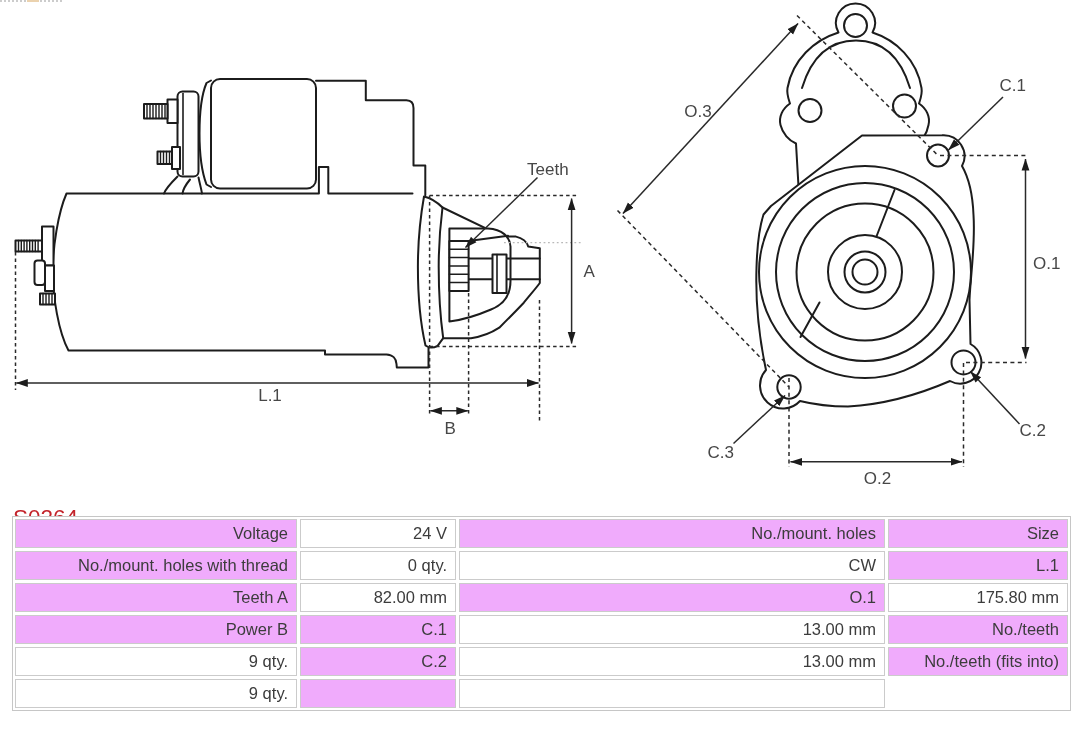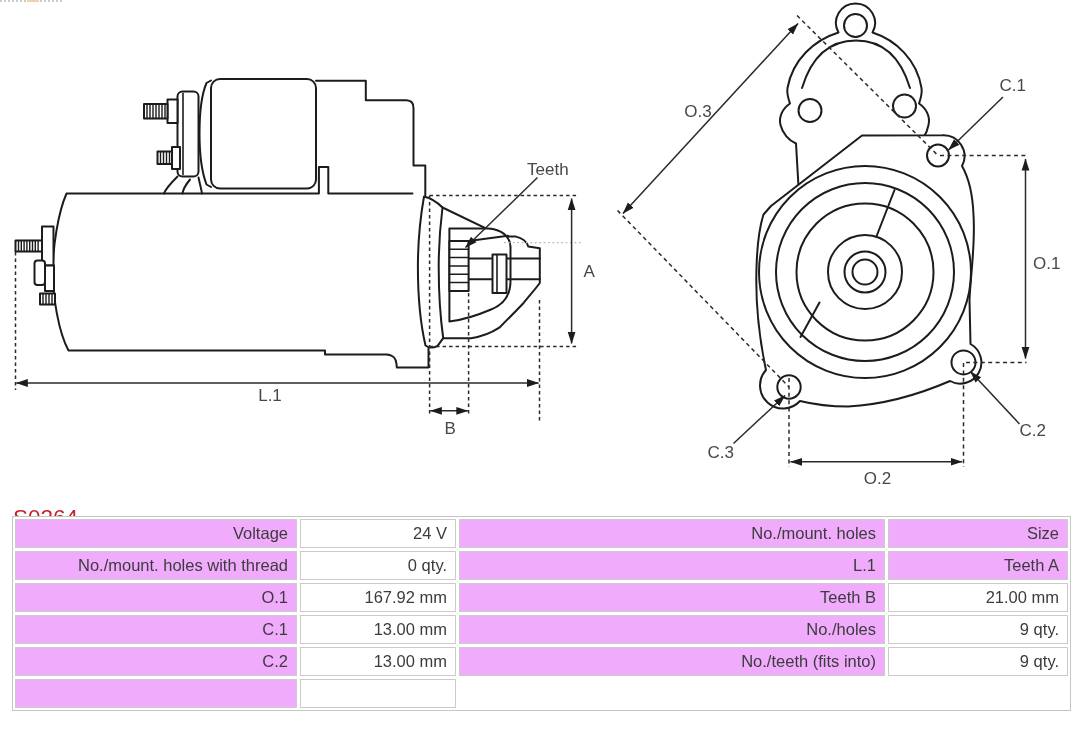--- a/index.html
+++ b/index.html
@@ -195,32 +195,33 @@
 
   <div class="spec-table">
     <div class="cell lab">Voltage</div>
     <div class="cell val">24 V</div>
     <div class="cell lab">No./mount. holes</div>
 
     <div class="cell lab">Size</div>
     <div class="cell lab">No./mount. holes with thread</div>
     <div class="cell val">0 qty.</div>
 
+    <div class="cell val">CW</div>
     <div class="cell lab">L.1</div>
 
     <div class="cell lab">Teeth A</div>
+    <div class="cell val">82.00 mm</div>
     <div class="cell lab">O.1</div>
-    <div class="cell val">167.92 mm</div>
-
-    <div class="cell lab">Teeth B</div>
-    <div class="cell val">21.00 mm</div>
+    <div class="cell val">175.80 mm</div>
+
+    <div class="cell lab">Power B</div>
     <div class="cell lab">C.1</div>
     <div class="cell val">13.00 mm</div>
 
-    <div class="cell lab">No./holes</div>
+    <div class="cell lab">No./teeth</div>
     <div class="cell val">9 qty.</div>
     <div class="cell lab">C.2</div>
     <div class="cell val">13.00 mm</div>
 
     <div class="cell lab">No./teeth (fits into)</div>
     <div class="cell val">9 qty.</div>
     <div class="cell lab"></div>
     <div class="cell val"></div>
   </div>
 

